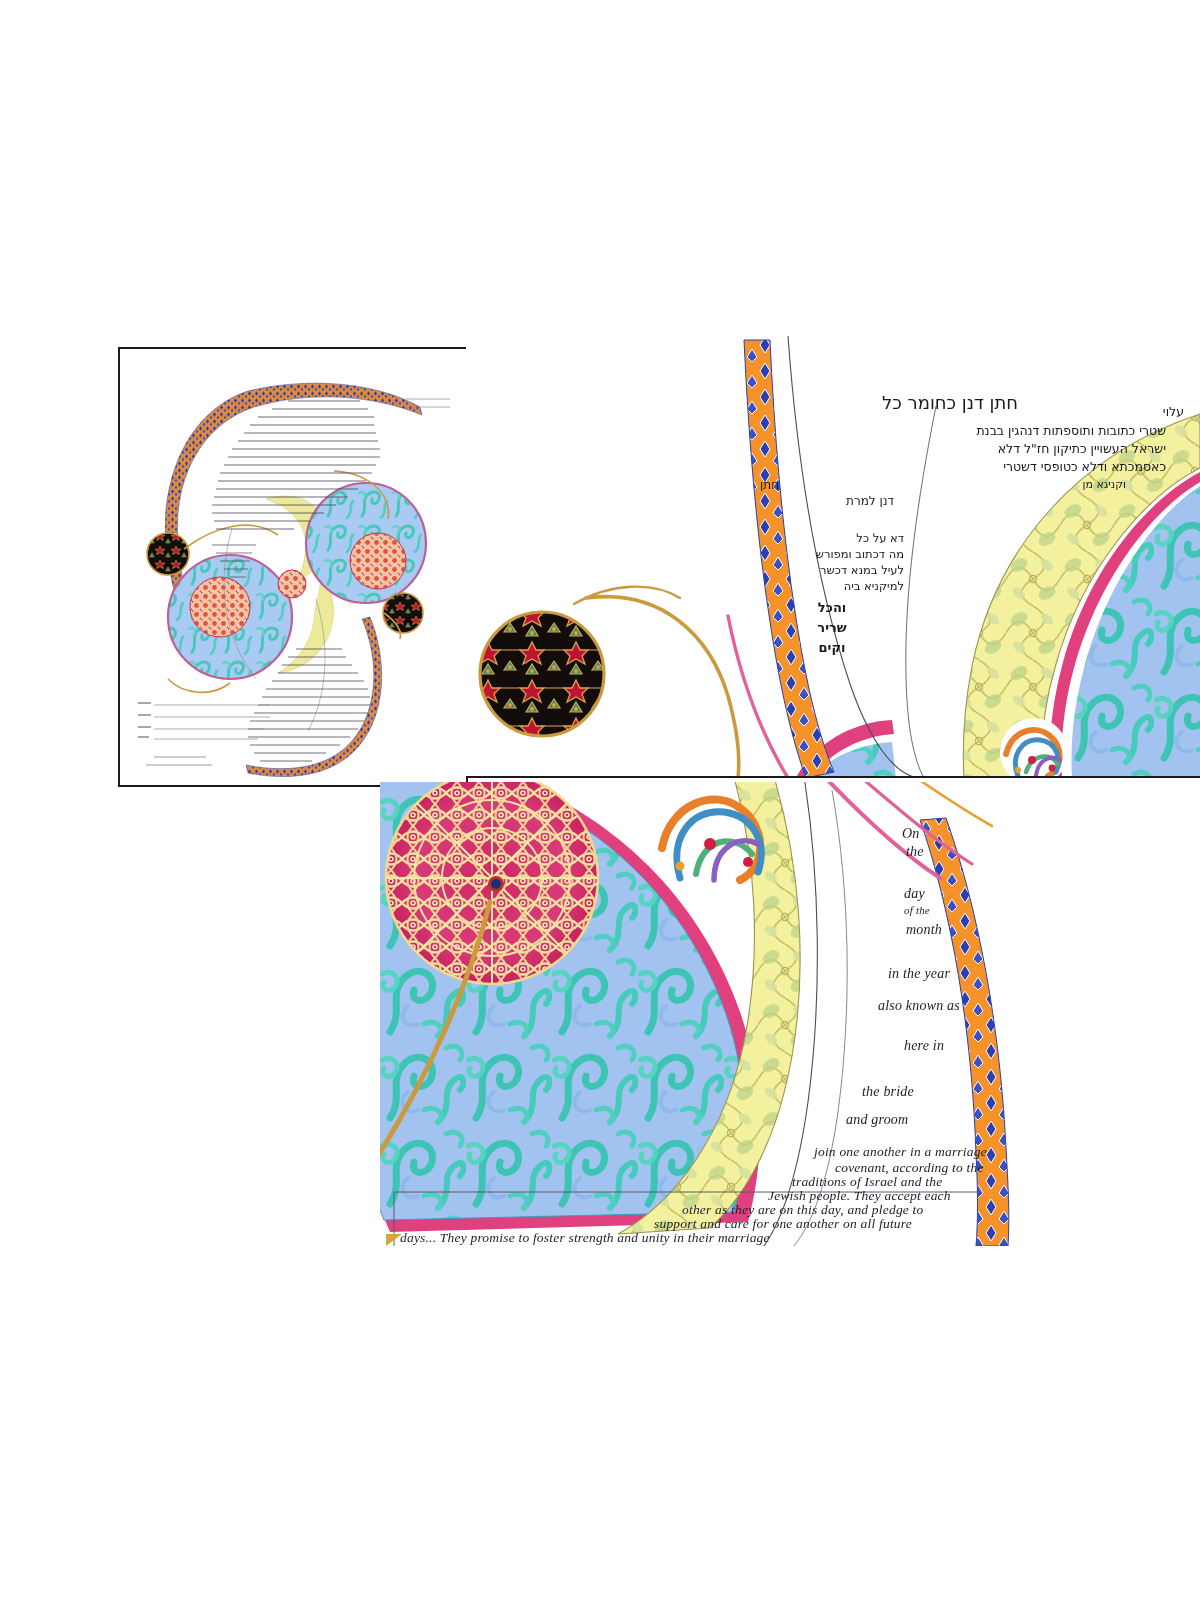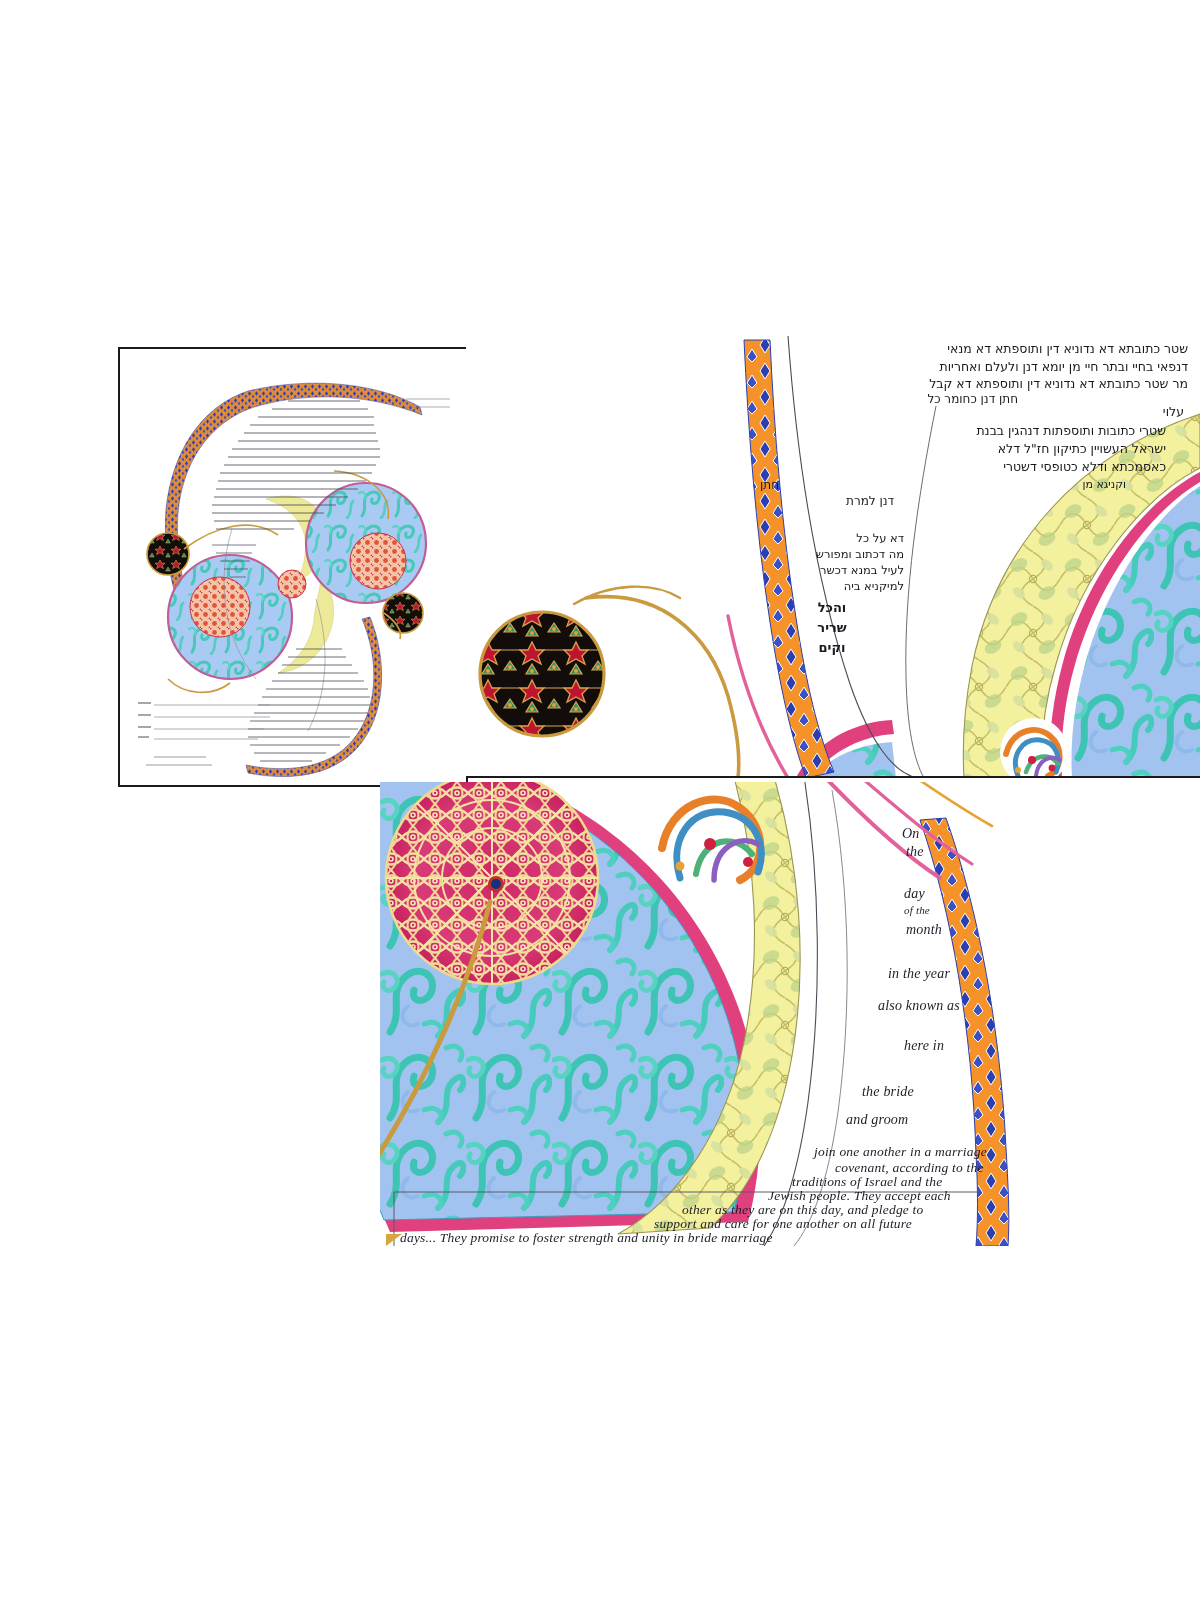--- a/index.html
+++ b/index.html
@@ -259,27 +259,22 @@
       <path d="M540 418 C 546 394 570 388 584 400 C 598 412 596 434 582 440" fill="none" stroke="#e8802a" stroke-width="6" stroke-linecap="round"></path>
       <path d="M552 440 C 544 420 556 402 574 404 C 590 406 596 422 590 436" fill="none" stroke="#3f8fc4" stroke-width="5" stroke-linecap="round"></path>
       <path d="M560 436 C 566 418 584 416 592 428" fill="none" stroke="#4fb07a" stroke-width="4.5" stroke-linecap="round"></path>
       <path d="M570 440 C 572 424 584 418 594 424" fill="none" stroke="#8a5fc0" stroke-width="4" stroke-linecap="round"></path>
       <circle cx="566" cy="424" r="4" fill="#cf2040"></circle>
       <circle cx="586" cy="432" r="3.4" fill="#cf2040"></circle>
       <circle cx="552" cy="434" r="3" fill="#e8a233"></circle>
     </g>
   </svg>
 
-  <div class="heb heb-main" style="right:12px;top:4px;font-size:12.5px;line-height:17.6px;">
-    <div>שטר כתובתא דא נדוניא דין ותוספתא דא מנאי</div>
-    <div>דנפאי בחיי ובתר חיי מן יומא דנן ולעלם ואחריות</div>
-    <div>מר שטר כתובתא דא נדוניא דין ותוספתא דא קבל</div>
-  </div>
-
-  <div class="heb" style="position:absolute;right:182px;top:56px;font-size:12px;text-align:center;">חתן דנן כחומר כל</div>
+
+  <div class="heb" style="position:absolute;right:182px;top:56px;font-size:18px;text-align:center;">חתן דנן כחומר כל</div>
   <div class="heb" style="position:absolute;right:16px;top:68px;font-size:12.5px;">עלוי</div>
 
   <div class="heb heb-main" style="right:34px;top:86px;font-size:12.5px;line-height:18px;">
     <div>שטרי כתובות ותוספתות דנהגין בבנת</div>
     <div>ישראל העשויין כתיקון חז"ל דלא</div>
     <div>כאסמכתא ודלא כטופסי דשטרי</div>
   </div>
   <div class="heb" style="position:absolute;right:74px;top:142px;font-size:11px;">וקניגא מן</div>
 
   <div class="heb" style="position:absolute;left:294px;top:142px;font-size:12px;">חתן</div>
@@ -368,17 +363,17 @@
   <div class="eng" style="position:absolute;left:524px;top:256px;font-size:14px;">here in</div>
   <div class="eng" style="position:absolute;left:482px;top:302px;font-size:14px;">the bride</div>
   <div class="eng" style="position:absolute;left:466px;top:330px;font-size:14px;">and groom</div>
 
   <div class="eng" style="position:absolute;left:434px;top:362px;font-size:13.5px;">join one another in a marriage</div>
   <div class="eng" style="position:absolute;left:424px;top:378px;font-size:13.5px;margin-left:31px;">covenant, according to the</div>
   <div class="eng" style="position:absolute;left:412px;top:392px;font-size:13.5px;">traditions of Israel and the</div>
   <div class="eng" style="position:absolute;left:388px;top:406px;font-size:13.5px;">Jewish people. They accept each</div>
   <div class="eng" style="position:absolute;left:302px;top:420px;font-size:13.5px;">other as they are on this day, and pledge to</div>
   <div class="eng" style="position:absolute;left:274px;top:434px;font-size:13.5px;">support and care for one  another on all future</div>
-  <div class="eng" style="position:absolute;left:20px;top:448px;font-size:13.5px;">days...  They promise to foster strength and unity in bride marriage</div>
+  <div class="eng" style="position:absolute;left:20px;top:448px;font-size:13.5px;">days...  They promise to foster strength and unity in their marriage</div>
   <div class="eng" style="position:absolute;left:20px;top:462px;font-size:13.5px;">by loving and respecting each other always, by offering  insight and</div>
 </div>
 
 </div>
 
 </body></html>

